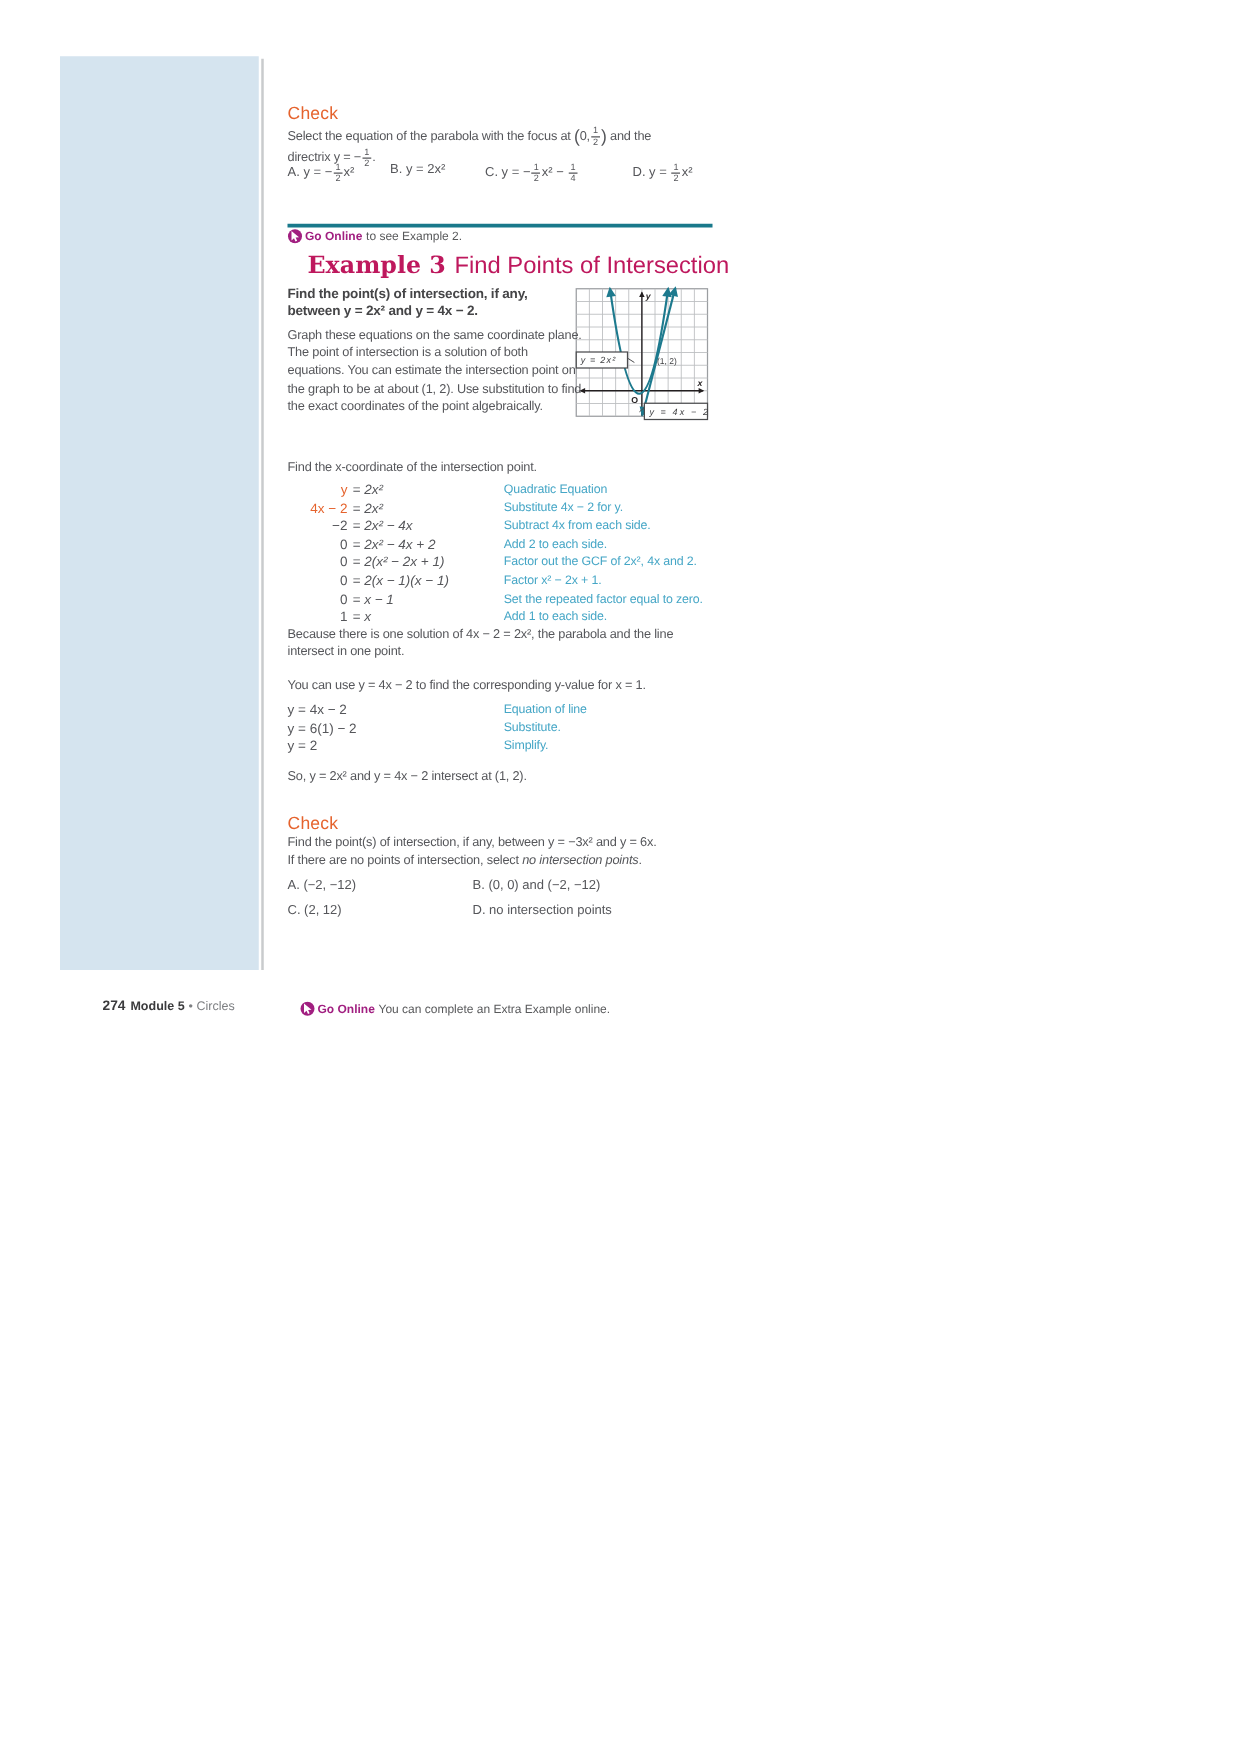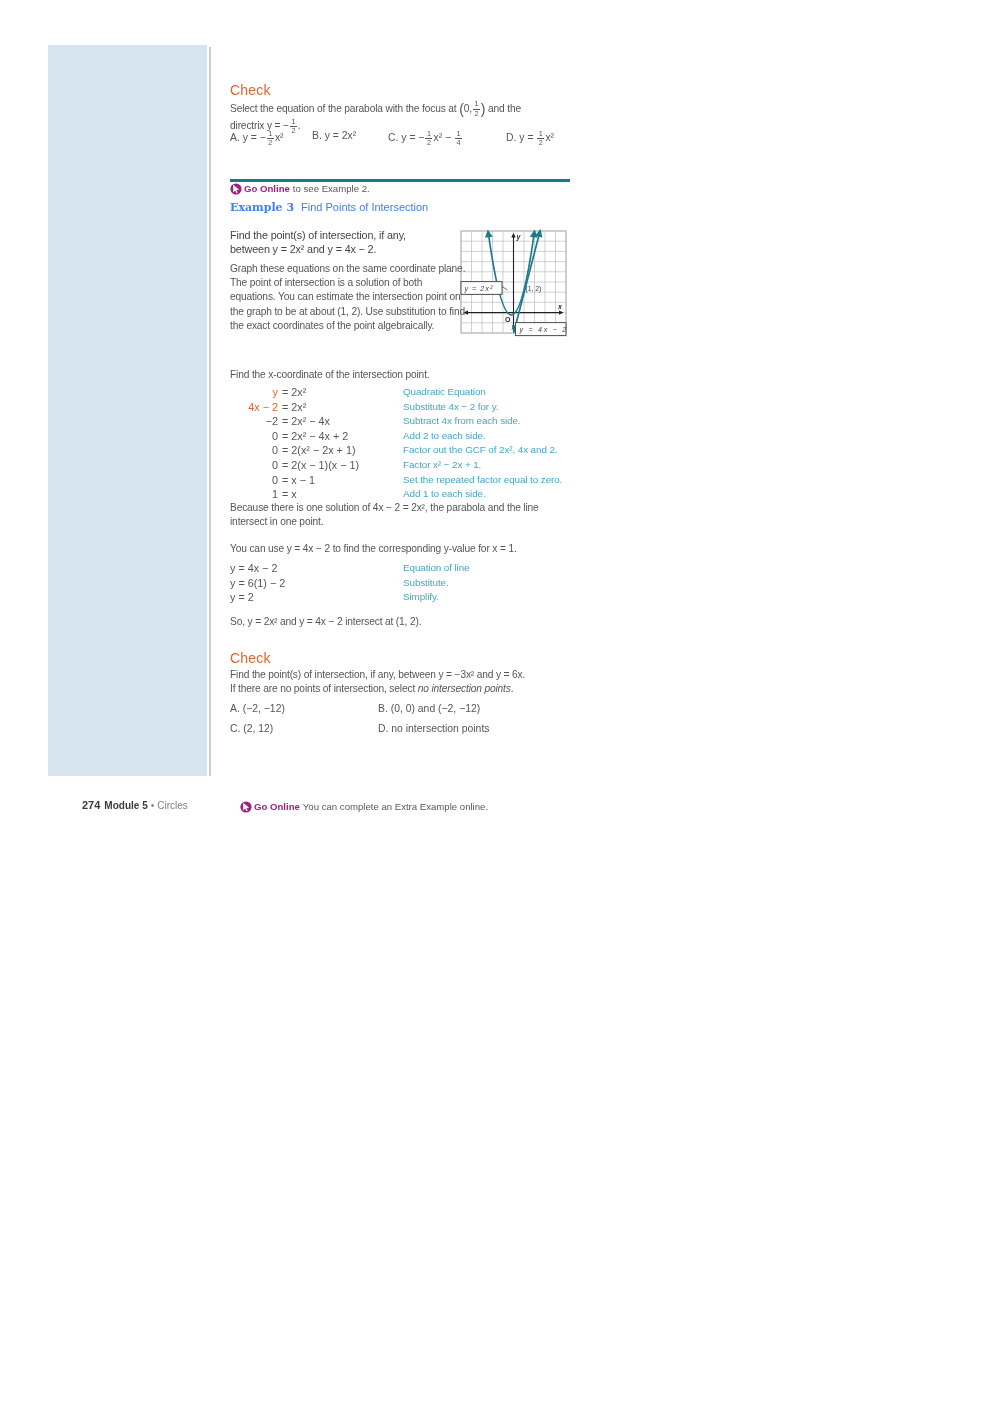--- a/index.html
+++ b/index.html
@@ -6,44 +6,44 @@
   body{width:992px;height:1403px;font-family:"Liberation Sans",sans-serif;color:#55565a;
        -webkit-font-smoothing:antialiased;}
   .page{position:relative;width:992px;height:1403px;overflow:hidden;background:#fff;border-radius:18px;}
 
   .sidebar{position:absolute;left:48px;top:45px;width:159px;height:731px;background:#d5e4ef;}
   .gutter-line{position:absolute;left:209px;top:47px;width:2px;height:729px;background:#c9cbcd;}
 
   .check-h{position:absolute;color:#e5632d;font-size:14px;letter-spacing:.2px;}
   .para{position:absolute;font-size:10.2px;line-height:14.2px;color:#55565a;letter-spacing:-0.15px;}
   .nowrap{white-space:nowrap;}
-  .bold{font-weight:400;color:#454547;}
+  .bold{font-weight:700;color:#454547;}
 
   .frac{display:inline-block;vertical-align:-4px;text-align:center;font-size:7.3px;line-height:1.12;margin:0 1px;}
   .frac .fn{display:block;padding:0 1.5px;border-bottom:1px solid currentColor;}
   .frac .fd{display:block;}
   .bigparen{font-size:14px;vertical-align:-1.5px;}
 
   .opts-row{position:absolute;left:230px;top:130px;width:360px;height:20px;font-size:10.4px;color:#55565a;}
   .opts-row .opt{position:absolute;top:0;white-space:nowrap;}
 
   .rule{position:absolute;left:230px;top:179px;width:340px;height:3px;background:#19798b;}
 
   .goonline{position:absolute;font-size:9.6px;color:#58595b;white-space:nowrap;}
   .goonline .brand{color:#a11f80;font-weight:700;margin:0 3px 0 2px;}
   .goonline svg{vertical-align:-3px;}
 
-  .ex-head{position:absolute;left:230px;top:201px;font-size:11px;color:#3b82f6;white-space:nowrap;}
+  .ex-head{position:absolute;left:246px;top:201px;font-size:19px;color:#be185d;white-space:nowrap;}
   .ex-head .ex-label{font-family:"DejaVu Serif",serif;font-weight:700;margin-right:7px;}
 
   .steps{position:absolute;left:230px;top:385px;width:350px;font-size:10.8px;}
   .step{position:relative;height:14.6px;line-height:14.6px;white-space:nowrap;}
   .step .lhs{display:inline-block;width:48px;text-align:right;}
   .step .lhs.hl{color:#e5632d;}
-  .step .rhs{margin-left:4px;}
+  .step .rhs{margin-left:4px;font-style:italic;}
   .note{position:absolute;left:173px;top:0;font-size:9.9px;color:#45a6c6;letter-spacing:-0.1px;}
 
   .steps2{position:absolute;left:230px;top:561px;width:350px;font-size:10.8px;}
   .step2{position:relative;height:14.6px;line-height:14.6px;white-space:nowrap;}
 
   .opts-grid{position:absolute;left:230px;top:703px;width:350px;height:42px;font-size:10.4px;color:#55565a;}
   .opts-grid .opt{position:absolute;white-space:nowrap;}
 
   .footer{position:absolute;left:82px;top:795px;white-space:nowrap;color:#3b3b3d;}
   .footer .pg{font-size:11px;font-weight:700;}

